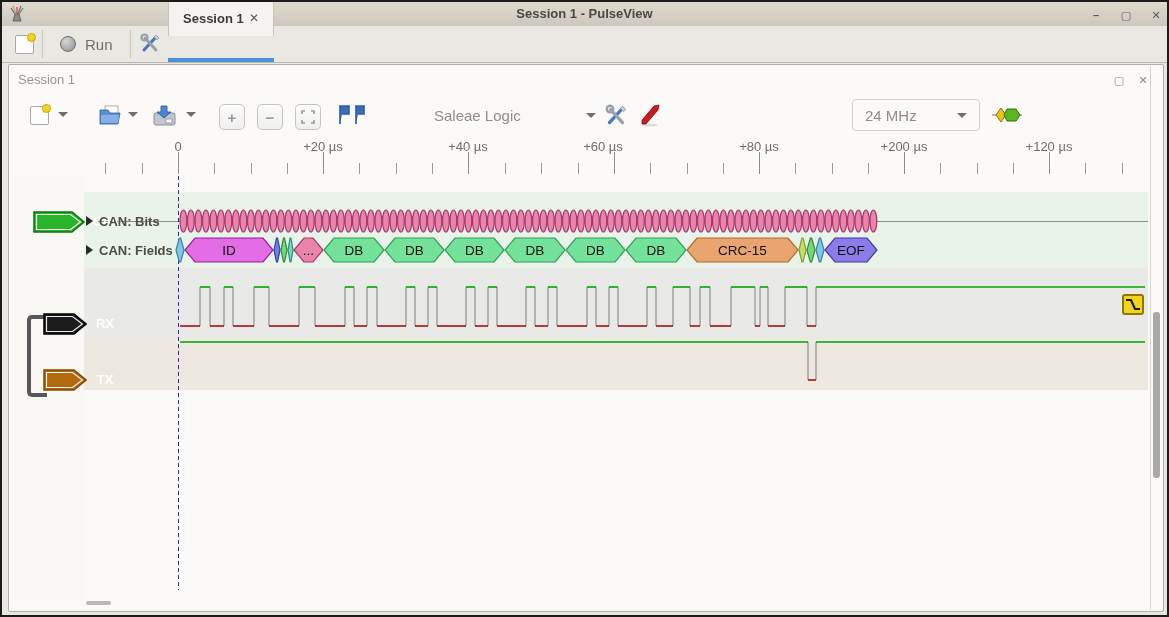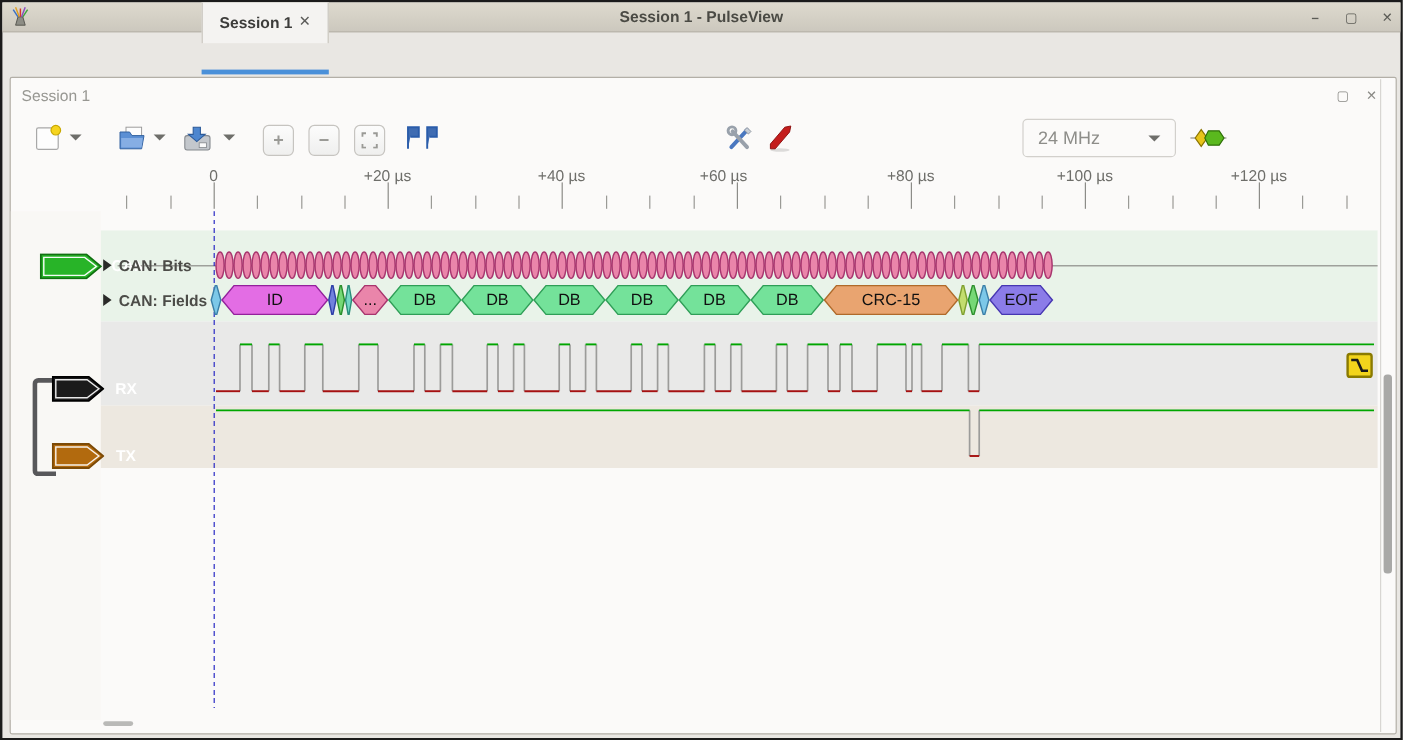--- a/index.html
+++ b/index.html
@@ -84,20 +84,41 @@
           <path d="M8 10 L5 2" stroke="#e0a020"></path>
         <path d="M10 10 L13 2" stroke="#8a4fc0"></path>
       </g>
     </svg>
     <div class="abs title-text">Session 1 - PulseView</div>
     <div class="abs win-btn" style="left:1086px">–</div>
     <div class="abs win-btn" style="left:1116px">▢</div>
     <div class="abs win-btn" style="left:1146px">✕</div>
   </div>
 
+  <div class="abs main-toolbar">
+    <div class="abs icon-btn" style="left:8px;top:7px;width:28px;height:22px">
+      <div class="newdoc">
+          <div class="dot"></div>
+        </div>
+    </div>
+    <div class="abs tb-sep" style="left:40px"></div>
+    <div class="abs" style="left:58px;top:6px;display:flex;align-items:center;height:24px">
+      <div class="run-led"></div>
+      <div class="run-label">Run</div>
+    </div>
+    <div class="abs tb-sep" style="left:128px"></div>
+    <div class="abs icon-btn" style="left:134px;top:4px;width:28px;height:26px">
+      <svg width="22" height="22" viewBox="0 0 22 22">
+        <line x1="5" y1="18" x2="17" y2="5" stroke="#4a78c0" stroke-width="3" stroke-linecap="round"></line>
+        <polygon points="17,3 20,6 18,8 15,5" fill="#c8cfd8" stroke="#8a919a" stroke-width="0.7"></polygon>
+        <line x1="6" y1="6" x2="17" y2="18" stroke="#99a1ab" stroke-width="3" stroke-linecap="round"></line>
+        <circle cx="5.5" cy="5.5" r="3" fill="none" stroke="#99a1ab" stroke-width="2.2"></circle>
+      </svg>
+    </div>
+  </div>
   <div class="abs tab">
     <span class="abs tab-label">Session 1</span>
     <span class="abs tab-close">✕</span>
   </div>
   <div class="abs tab-accent" id="tab-accent" style="background: rgb(74, 144, 217);"></div>
 
   <div class="abs subwindow"></div>
   <div class="abs sub-title">Session 1</div>
   <div class="abs sub-btn" style="left:1112px">▢</div>
   <div class="abs sub-btn" style="left:1136px">✕</div>
@@ -143,20 +164,24 @@
       </g>
     </svg>
   </div>
   <div class="abs icon-btn" style="left:336px;top:102px;width:32px;height:26px">
     <svg width="30" height="22" viewBox="0 0 30 22">
       <path d="M3 20 V2 H12 V10 H5" fill="#2a5caa" stroke="#2a5caa" stroke-width="1.6" fill-opacity="0.9"></path>
       <path d="M19 20 V2 H27 V10 H21" fill="#2a5caa" stroke="#2a5caa" stroke-width="1.6" fill-opacity="0.9"></path>
     </svg>
   </div>
 
+  <div class="abs combo-flat" style="left:424px;top:100px;width:172px;height:30px;justify-content:space-between">
+    <span style="margin-left:10px">Saleae Logic</span>
+    <span class="caret"></span>
+  </div>
 
   <div class="abs icon-btn" style="left:602px;top:102px;width:28px;height:26px">
     <svg width="24" height="24" viewBox="0 0 22 22">
       <line x1="5" y1="18" x2="17" y2="5" stroke="#4a78c0" stroke-width="3" stroke-linecap="round"></line>
       <polygon points="17,3 20,6 18,8 15,5" fill="#c8cfd8" stroke="#8a919a" stroke-width="0.7"></polygon>
       <line x1="6" y1="6" x2="17" y2="18" stroke="#99a1ab" stroke-width="3" stroke-linecap="round"></line>
       <circle cx="5.5" cy="5.5" r="3" fill="none" stroke="#99a1ab" stroke-width="2.2"></circle>
     </svg>
   </div>
   <div class="abs icon-btn" style="left:636px;top:102px;width:28px;height:26px">
@@ -454,21 +479,21 @@
 <div class="abs ruler-label" style="left:178px">0</div>
     <div class="abs tick-major" style="left:178px"></div>
     <div class="abs ruler-label" style="left:323px">+20 µs</div>
     <div class="abs tick-major" style="left:323px"></div>
     <div class="abs ruler-label" style="left:468px">+40 µs</div>
     <div class="abs tick-major" style="left:468px"></div>
     <div class="abs ruler-label" style="left:603px">+60 µs</div>
     <div class="abs tick-major" style="left:614px"></div>
     <div class="abs ruler-label" style="left:759px">+80 µs</div>
     <div class="abs tick-major" style="left:759px"></div>
-    <div class="abs ruler-label" style="left:904px">+100 µs</div>
+    <div class="abs ruler-label" style="left:904px">+200 µs</div>
     <div class="abs tick-major" style="left:904px"></div>
     <div class="abs ruler-label" style="left:1049px">+120 µs</div>
     <div class="abs tick-major" style="left:1049px"></div>
     <div class="abs tick-minor" style="left:142px"></div>
     <div class="abs tick-minor" style="left:105px"></div>
     <div class="abs tick-minor" style="left:214px"></div>
     <div class="abs tick-minor" style="left:251px"></div>
     <div class="abs tick-minor" style="left:287px"></div>
     <div class="abs tick-minor" style="left:359px"></div>
     <div class="abs tick-minor" style="left:396px"></div>

